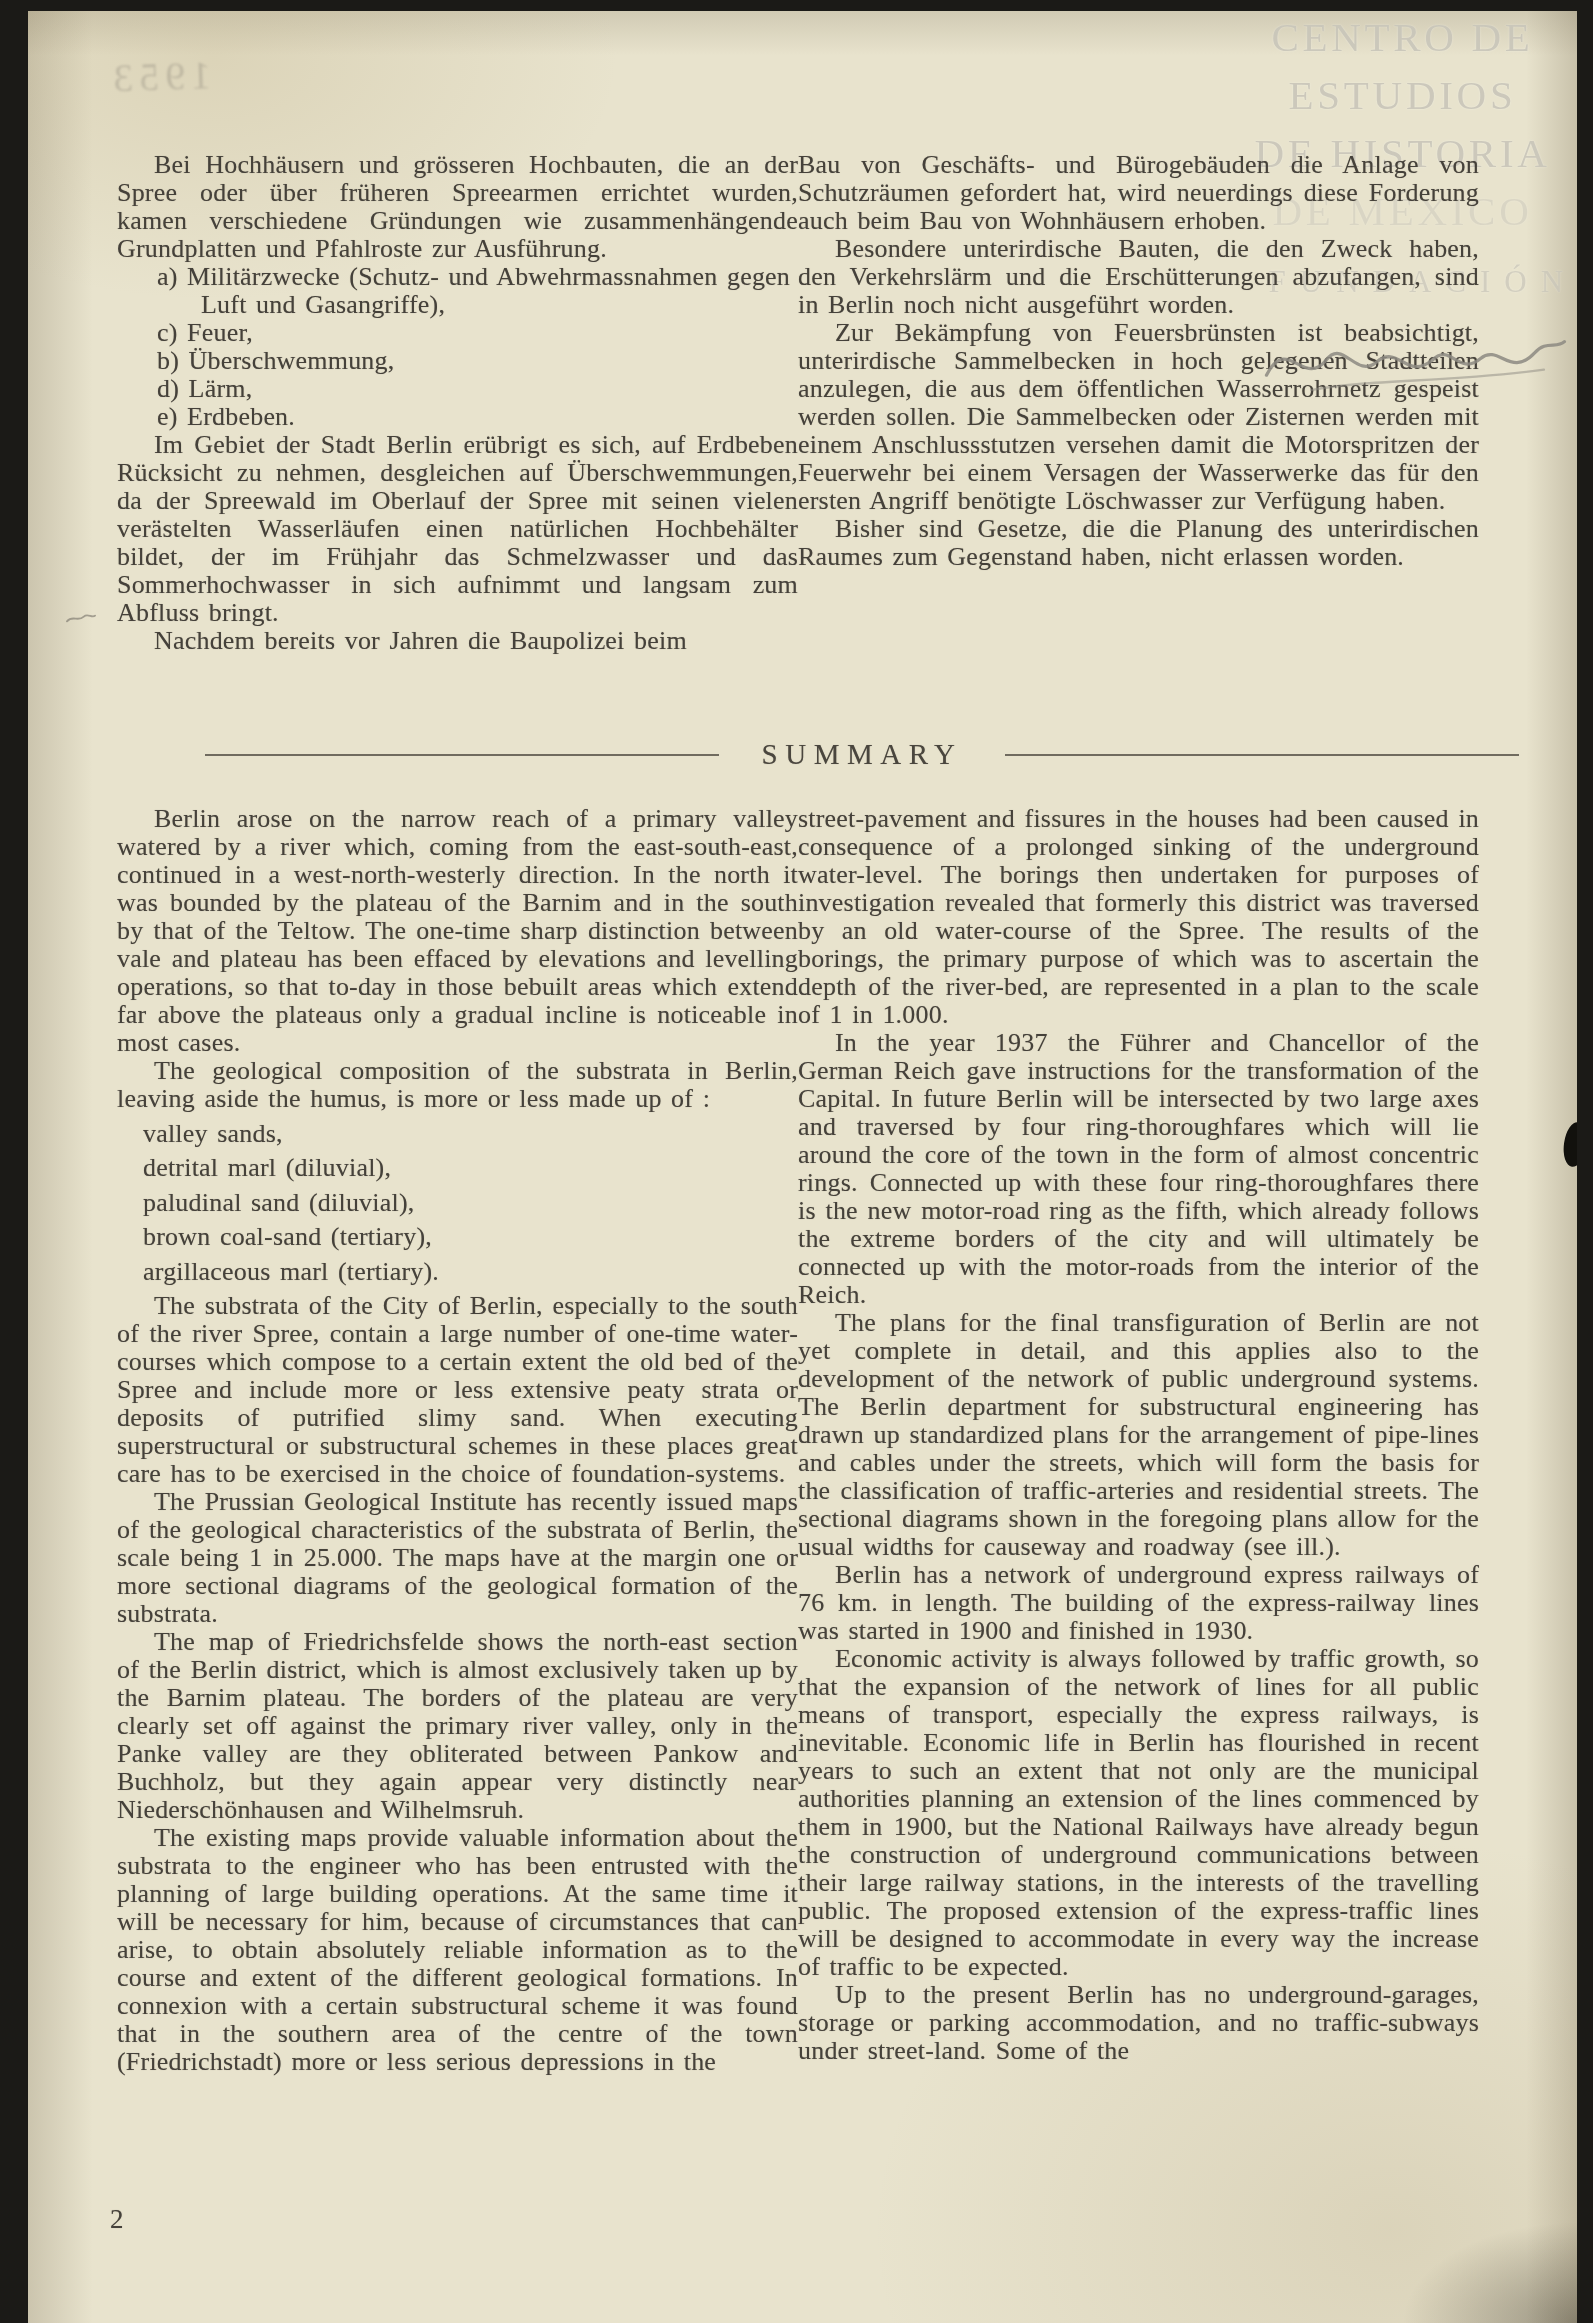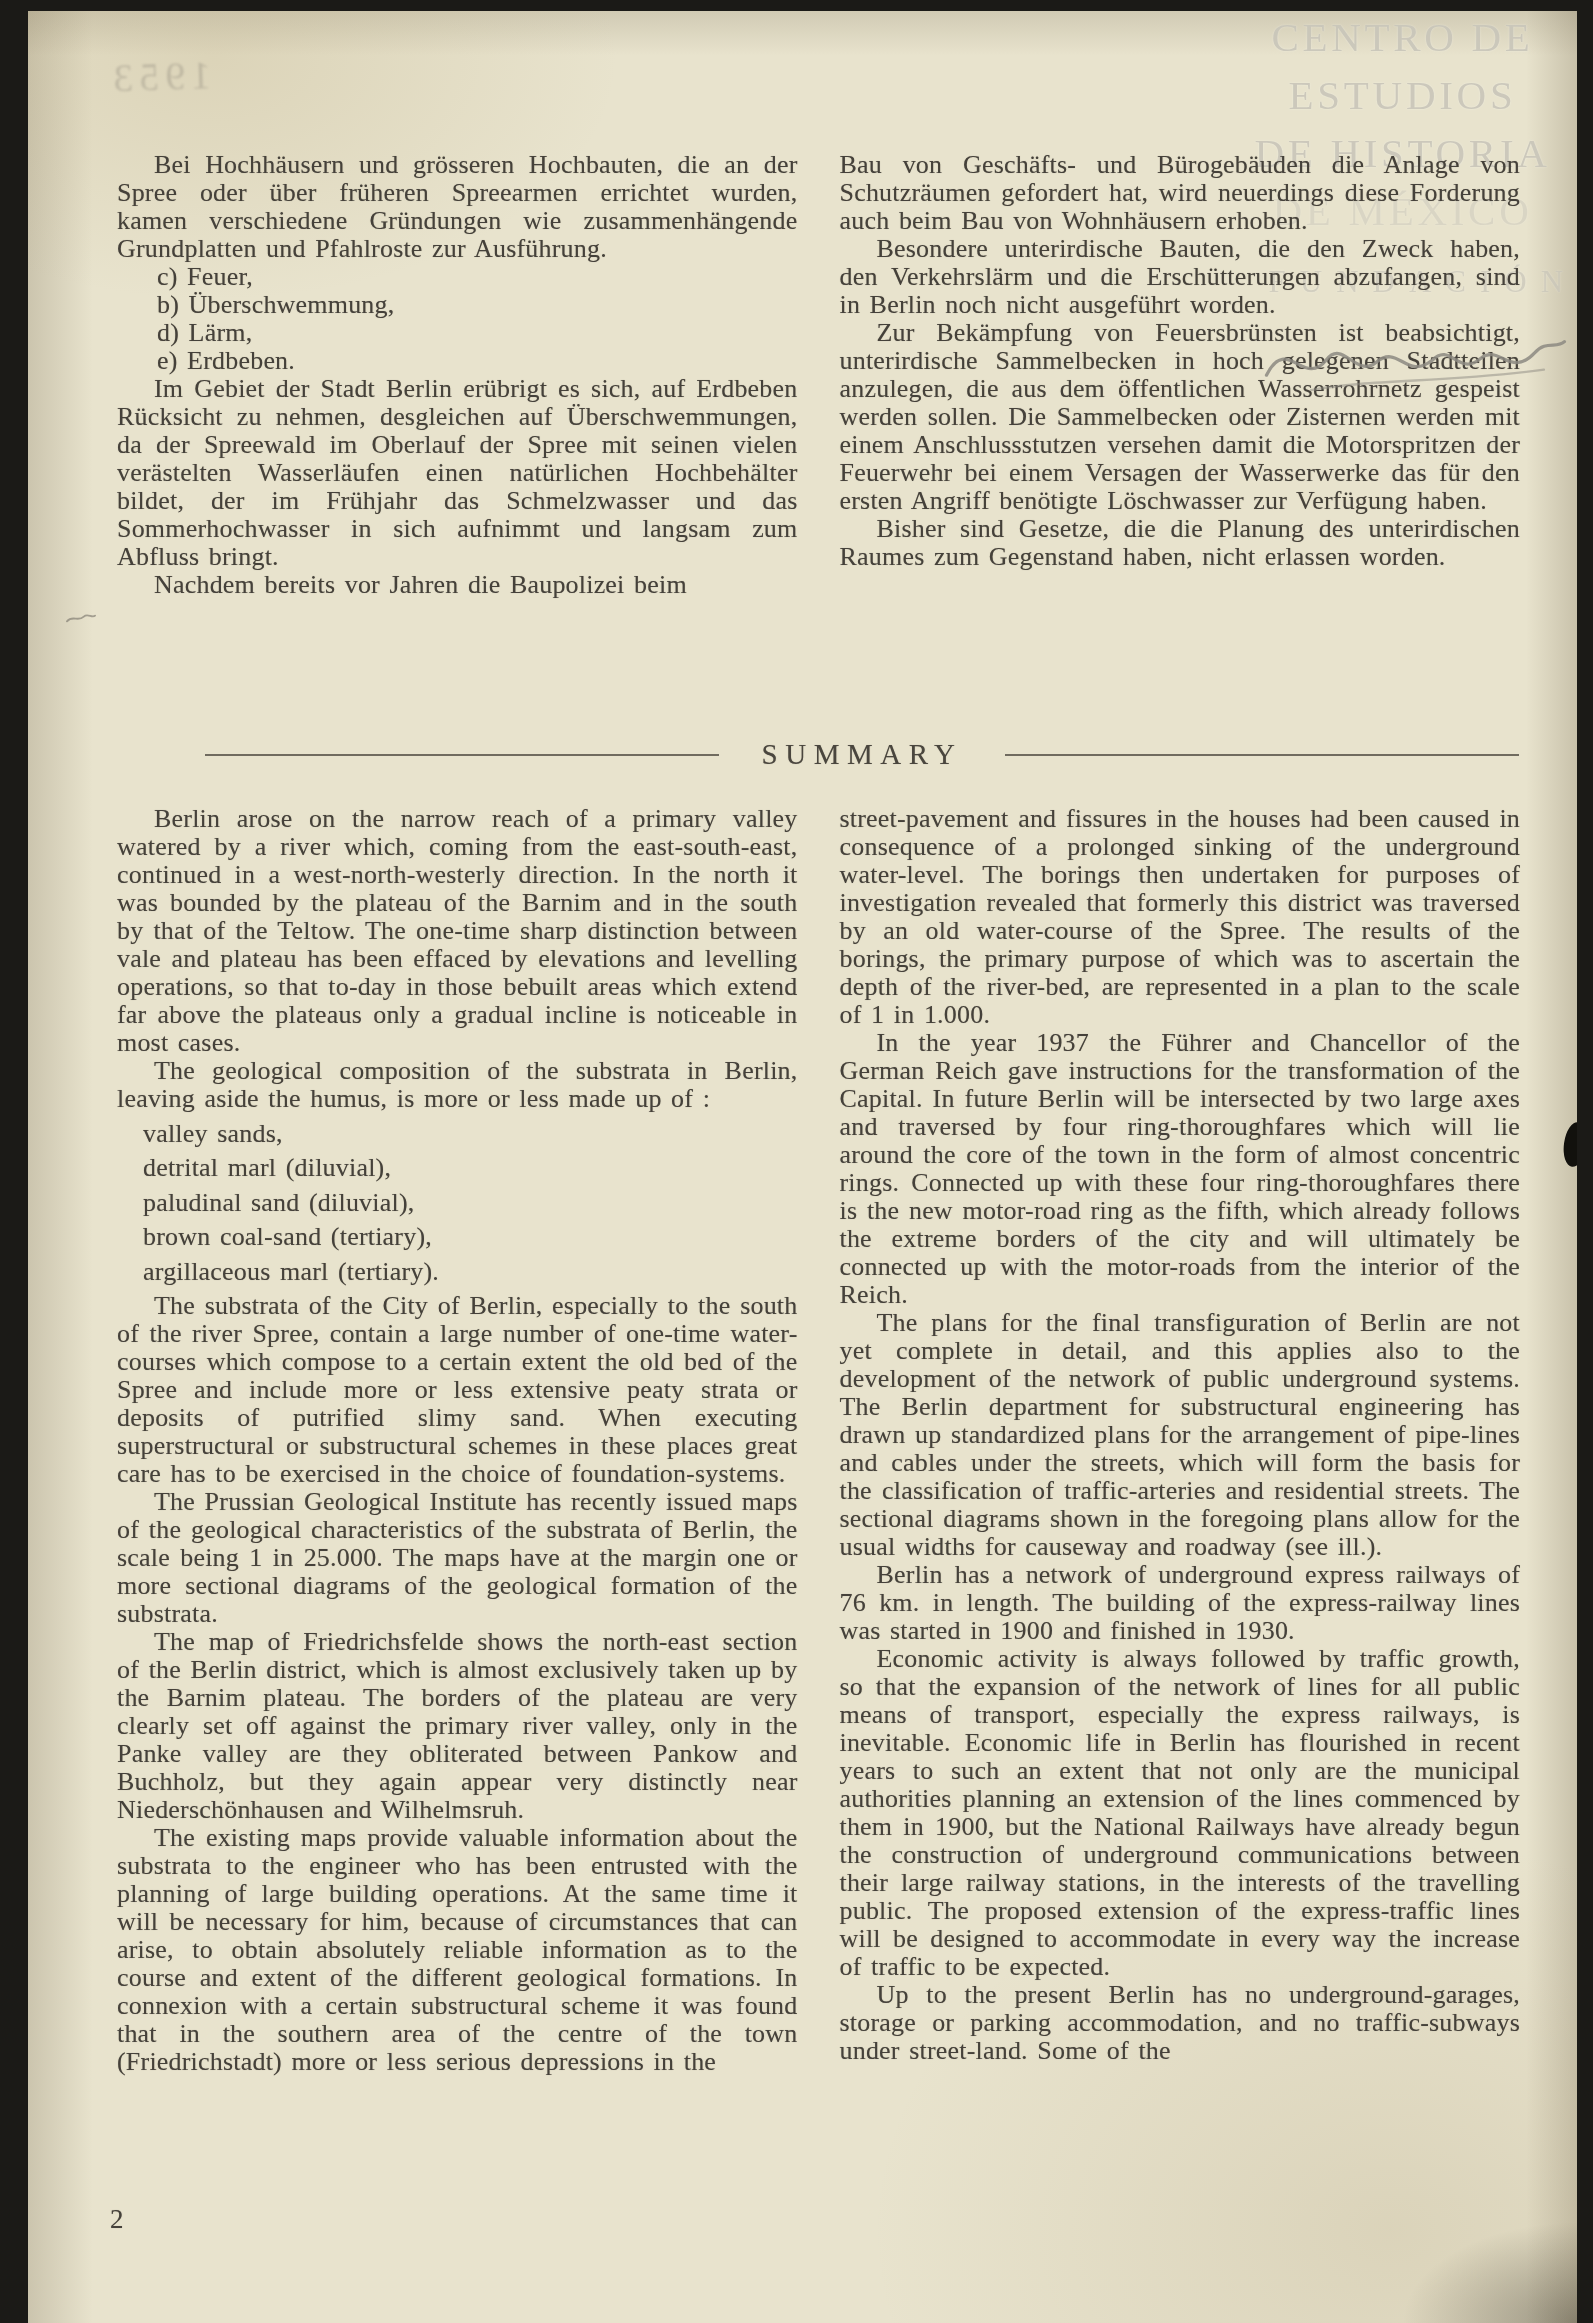--- a/index.html
+++ b/index.html
@@ -80,21 +80,20 @@
     z-index: 3;
     opacity: 0.85;
   }
 
   
   .cols {
     position: absolute;
     left: 89px;
     width: 1403px;
     display: flex;
-    gap: 42px;
     z-index: 2;
   }
   .cols .col { width: 681px; }
   .german-cols  { top: 140px; }
   .english-cols { top: 794px; }
 
   .para {
     margin: 0;
     font-size: 26px;
     line-height: 28px;
@@ -188,20 +187,21 @@
   </div>
 
   <svg class="signature" viewBox="0 0 334 92">
     <path d="M8 58 C 30 14, 48 72, 72 42 C 90 18, 104 62, 126 44 C 150 24, 158 64, 186 42 C 206 22, 214 60, 238 40 C 258 24, 270 62, 296 34 C 308 20, 320 30, 328 22" stroke="#8d8a82" stroke-width="3.5" fill="none" stroke-linecap="round"></path>
     <path d="M56 74 C 120 62, 204 66, 306 52" stroke="#8d8a82" stroke-width="2.5" fill="none" opacity="0.6" stroke-linecap="round"></path>
   </svg>
 
   <div class="cols german-cols">
     <div class="col">
         <p class="para indent">Bei Hochhäusern und grösseren Hochbauten, die an der Spree oder über früheren Spreearmen errichtet wurden, kamen verschiedene Gründungen wie zusammenhängende Grundplatten und Pfahlroste zur Ausführung.</p>
+        <p class="para alpha-item">a) Militärzwecke (Schutz- und Abwehrmassnahmen gegen Luft und Gasangriffe),</p>
         <p class="para alpha-item">c) Feuer,</p>
         <p class="para alpha-item">b) Überschwemmung,</p>
         <p class="para alpha-item">d) Lärm,</p>
         <p class="para alpha-item">e) Erdbeben.</p>
         <p class="para indent">Im Gebiet der Stadt Berlin erübrigt es sich, auf Erdbeben Rücksicht zu nehmen, desgleichen auf Überschwemmungen, da der Spreewald im Oberlauf der Spree mit seinen vielen verästelten Wasserläufen einen natürlichen Hochbehälter bildet, der im Frühjahr das Schmelzwasser und das Sommerhochwasser in sich aufnimmt und langsam zum Abfluss bringt.</p>
         <p class="para indent">Nachdem bereits vor Jahren die Baupolizei beim</p>
       </div>
     <div class="col">
         <p class="para flush">Bau von Geschäfts- und Bürogebäuden die Anlage von Schutzräumen gefordert hat, wird neuerdings diese Forderung auch beim Bau von Wohnhäusern erhoben.</p>
         <p class="para indent">Besondere unterirdische Bauten, die den Zweck haben, den Verkehrslärm und die Erschütterungen abzufangen, sind in Berlin noch nicht ausgeführt worden.</p>

